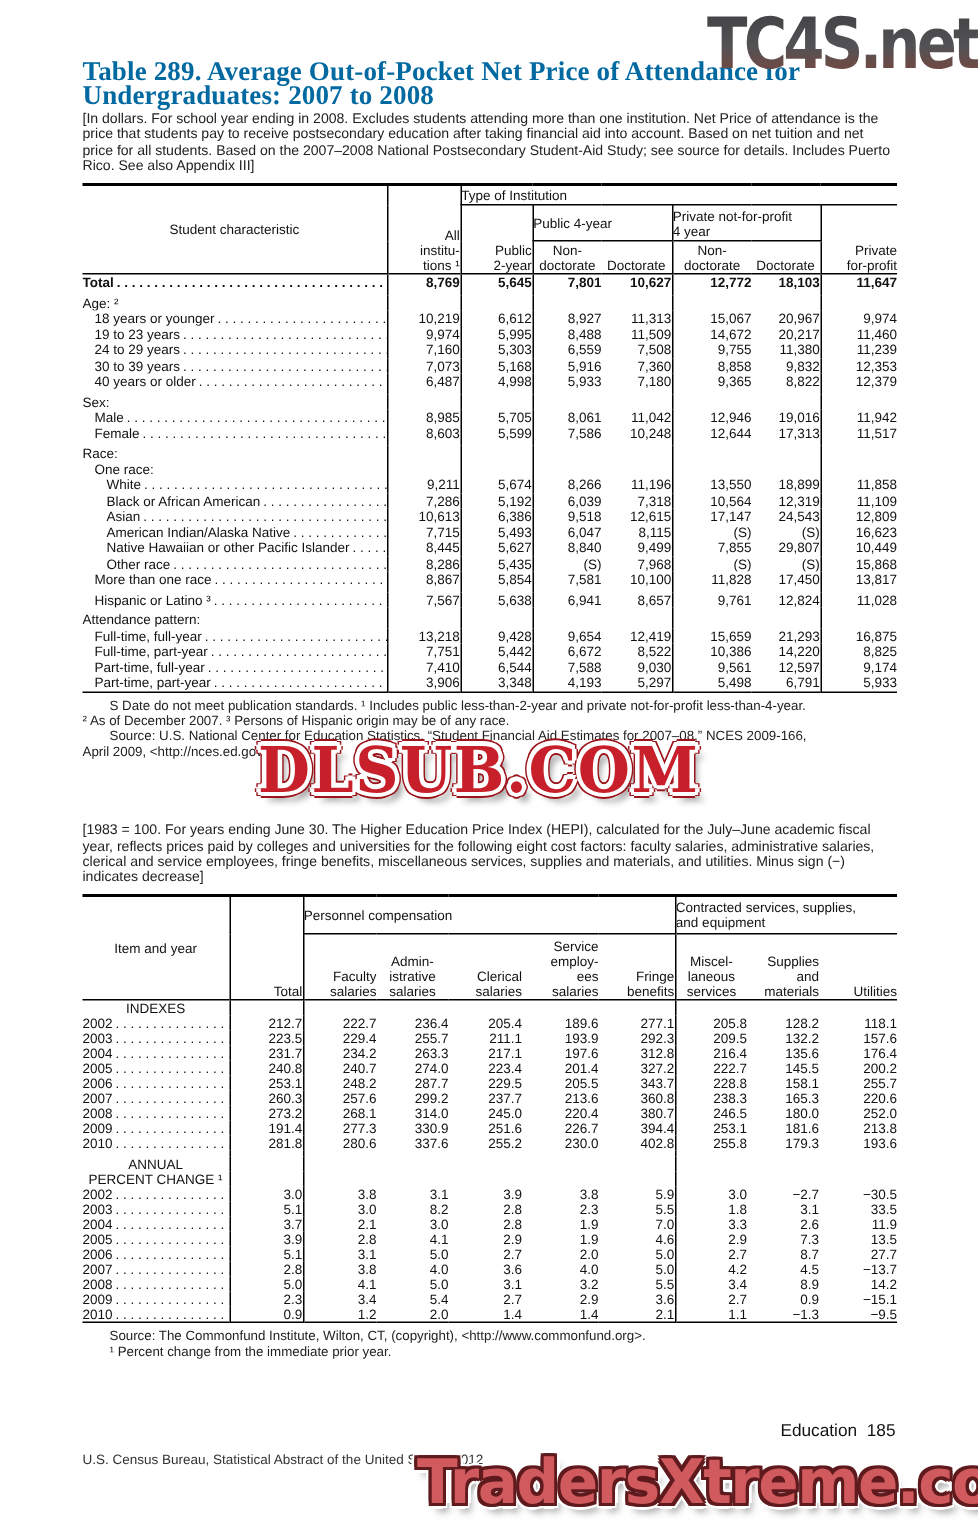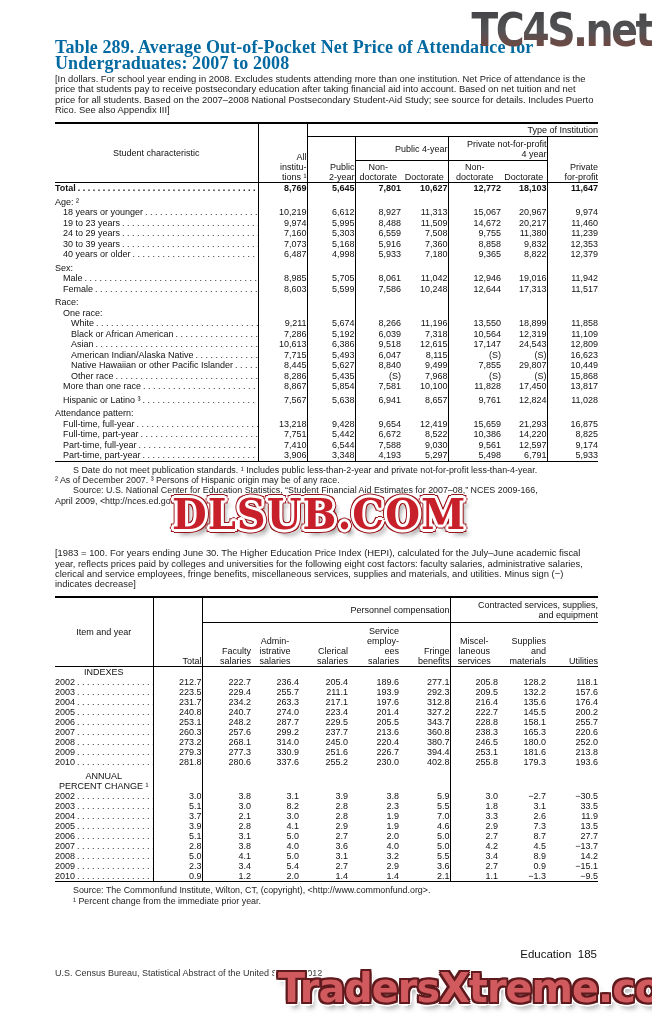--- a/index.html
+++ b/index.html
@@ -12,21 +12,21 @@
              line-height:15.5px;color:#0369a1;letter-spacing:.1px;}
   .note{font-size:9.4px;line-height:10.4px;color:#222;margin-top:3px;}
 
   
   table.doc{border-collapse:collapse;table-layout:fixed;width:543px;
             border-top:2px solid #000;border-bottom:1.5px solid #000;margin-top:6px;}
   table.doc th,table.doc td{margin:0;padding:0;white-space:nowrap;overflow:hidden;}
   thead th{font-weight:normal;font-size:9px;line-height:10px;vertical-align:bottom;
            padding:0 4px 1px 0;}
   thead{border-bottom:1.5px solid #000;}
-  th.grp{text-align:right;vertical-align:middle;padding:0;}
+  th.grp{text-align:left;vertical-align:middle;padding:0;}
   th.hc{text-align:center;vertical-align:middle;}
   th.hr{text-align:right;vertical-align:bottom;}
   th.hctr{text-align:center;vertical-align:bottom;padding-right:0;}
   .bl{border-left:1px solid #000;}
   .bb{border-bottom:1px solid #000;}
   tr.h1{height:14px;} tr.h2{height:24px;} tr.h3{height:22px;}
   tr.g1{height:26px;} tr.g2{height:44px;}
 
   tbody td{font-size:9px;line-height:10.5px;vertical-align:bottom;}
   #t290 tbody td{line-height:10px;}
@@ -655,21 +655,21 @@
               <td class="num">380.7</td>
               <td class="num bl">246.5</td>
               <td class="num">180.0</td>
               <td class="num">252.0</td>
             </tr>
             <tr>
               <td class="lbl">
                 <span class="t">2009</span>
                 <span class="dots"> . . . . . . . . . . . . . . . . . . . . . . . . . . . . . . . . . . . . . . . .</span>
               </td>
-              <td class="num bl">279.3</td>
+              <td class="num bl">191.4</td>
               <td class="num bl">277.3</td>
               <td class="num">330.9</td>
               <td class="num">251.6</td>
               <td class="num">226.7</td>
               <td class="num">394.4</td>
               <td class="num bl">253.1</td>
               <td class="num">181.6</td>
               <td class="num">213.8</td>
             </tr>
             <tr>

